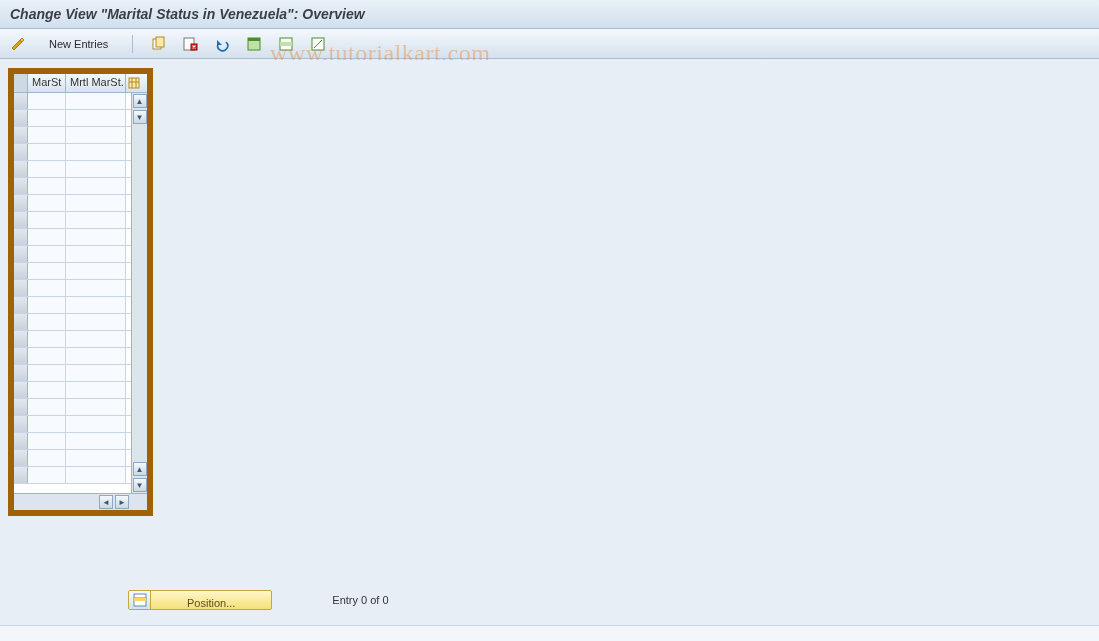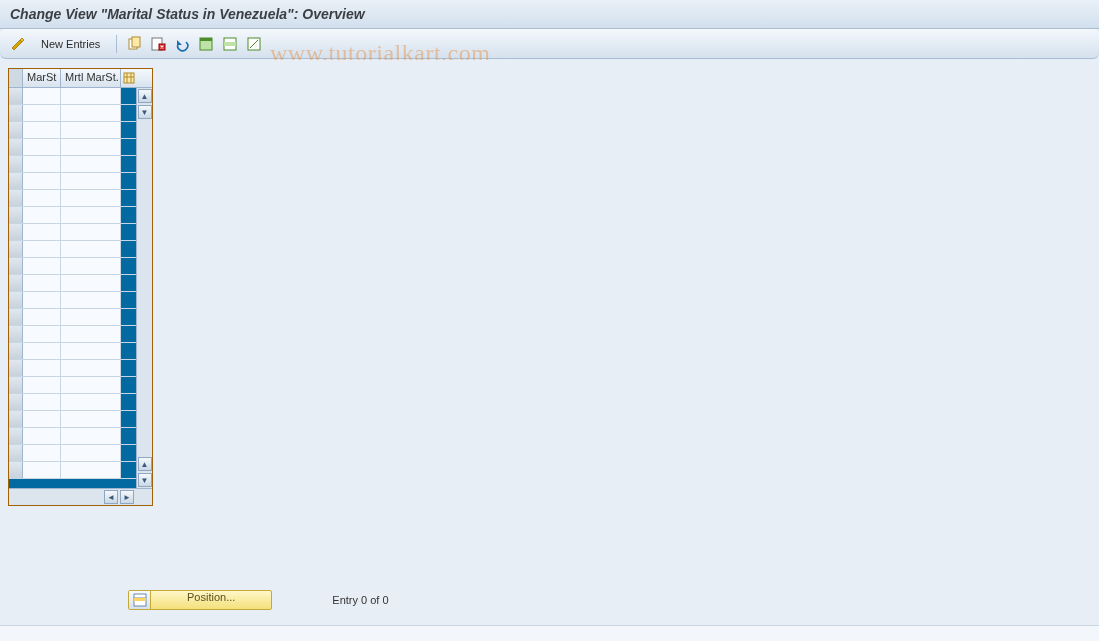--- a/index.html
+++ b/index.html
@@ -20,23 +20,22 @@
     font-weight: bold;
     font-size: 14px;
     color: #3b3f44;
   }
   .toolbar {
     background: linear-gradient(to bottom, #f4f8fc 0%, #d5e1ee 100%);
     border-bottom: 1px solid #a9bdd3;
     padding: 4px 8px;
     display: flex;
     align-items: center;
-    gap: 4px;
+    gap: 12px;
     height: 30px;
-    border-radius: 6px;
   }
   .tb-btn {
     display: inline-flex;
     align-items: center;
     justify-content: center;
     width: 20px;
     height: 20px;
     cursor: pointer;
     border: 1px solid transparent;
     border-radius: 2px;
@@ -61,22 +60,22 @@
   
   .workspace {
     position: absolute;
     top: 60px;
     left: 0; right:0; bottom:0;
     background: #e8eef5;
     padding: 8px;
   }
   .table-box {
     width: 145px;
-    border: 1px solid #a16207;
-    background: #0369a1;
+    border: 6px solid #a16207;
+    background: #ffffff;
     position: relative;
   }
   .table-head {
     display:flex;
     background: linear-gradient(to bottom,#f4f8fc,#d8e3ee);
     border-bottom:1px solid #9fb5cd;
     height:19px;
   }
   .th-sel{width:14px;border-right:1px solid #9fb5cd;background:#cfd9e4;}
   .th-col{padding:2px 4px;border-right:1px solid #9fb5cd;font-size:11px;color:#333;white-space:nowrap;overflow:hidden;}
@@ -89,21 +88,21 @@
   .rsel{width:14px;border-right:1px solid #9fb5cd;background:linear-gradient(to bottom,#e1e7ee,#c8d2dd);cursor:pointer;}
   .rc{border-right:1px solid #c8d5e2;background:#f7fafe;}
   .rc1{width:38px;} .rc2{width:60px;}
   .vscroll{position:absolute;right:0;top:0;bottom:0;width:16px;background:#dce4ed;border-left:1px solid #9fb5cd;display:flex;flex-direction:column;align-items:center;}
   .vbtn{width:14px;height:14px;background:linear-gradient(to bottom,#f4f8fc,#cbd8e5);border:1px solid #8ea7c2;margin:1px 0;display:flex;align-items:center;justify-content:center;font-size:8px;color:#3a5878;cursor:pointer;}
   .vspacer{flex:1;}
   .hscroll{height:17px;background:#dce4ed;border-top:1px solid #9fb5cd;display:flex;align-items:center;justify-content:flex-end;padding-right:17px;}
   .hbtn{width:14px;height:14px;background:linear-gradient(to bottom,#f4f8fc,#cbd8e5);border:1px solid #8ea7c2;margin:0 1px;display:flex;align-items:center;justify-content:center;font-size:8px;color:#3a5878;cursor:pointer;}
   
   .position-bar{position:absolute;left:128px;top:590px;display:flex;align-items:center;gap:60px;}
-  .position-btn{display:flex;align-items:flex-start;background:linear-gradient(to bottom,#fff7c8,#f4e07a);border:1px solid #c2a93a;height:20px;cursor:pointer;border-radius:2px;}
+  .position-btn{display:flex;align-items:flex-end;background:linear-gradient(to bottom,#fff7c8,#f4e07a);border:1px solid #c2a93a;height:20px;cursor:pointer;border-radius:2px;}
   .pos-icon-wrap{width:22px;height:100%;display:flex;align-items:center;justify-content:center;background:linear-gradient(to bottom,#f8fbfe,#d6e0eb);border-right:1px solid #c2a93a;}
   .pos-label{padding:0 36px 0 36px;font-size:11px;color:#5a5020;}
   .entry-text{font-size:11px;color:#333;text-align:right;}
   
   .watermark{
     position:absolute;
     top:40px; left:270px;
     font-family: Georgia, 'Times New Roman', serif;
     font-size:24px;
     color:rgba(230,140,60,0.45);

